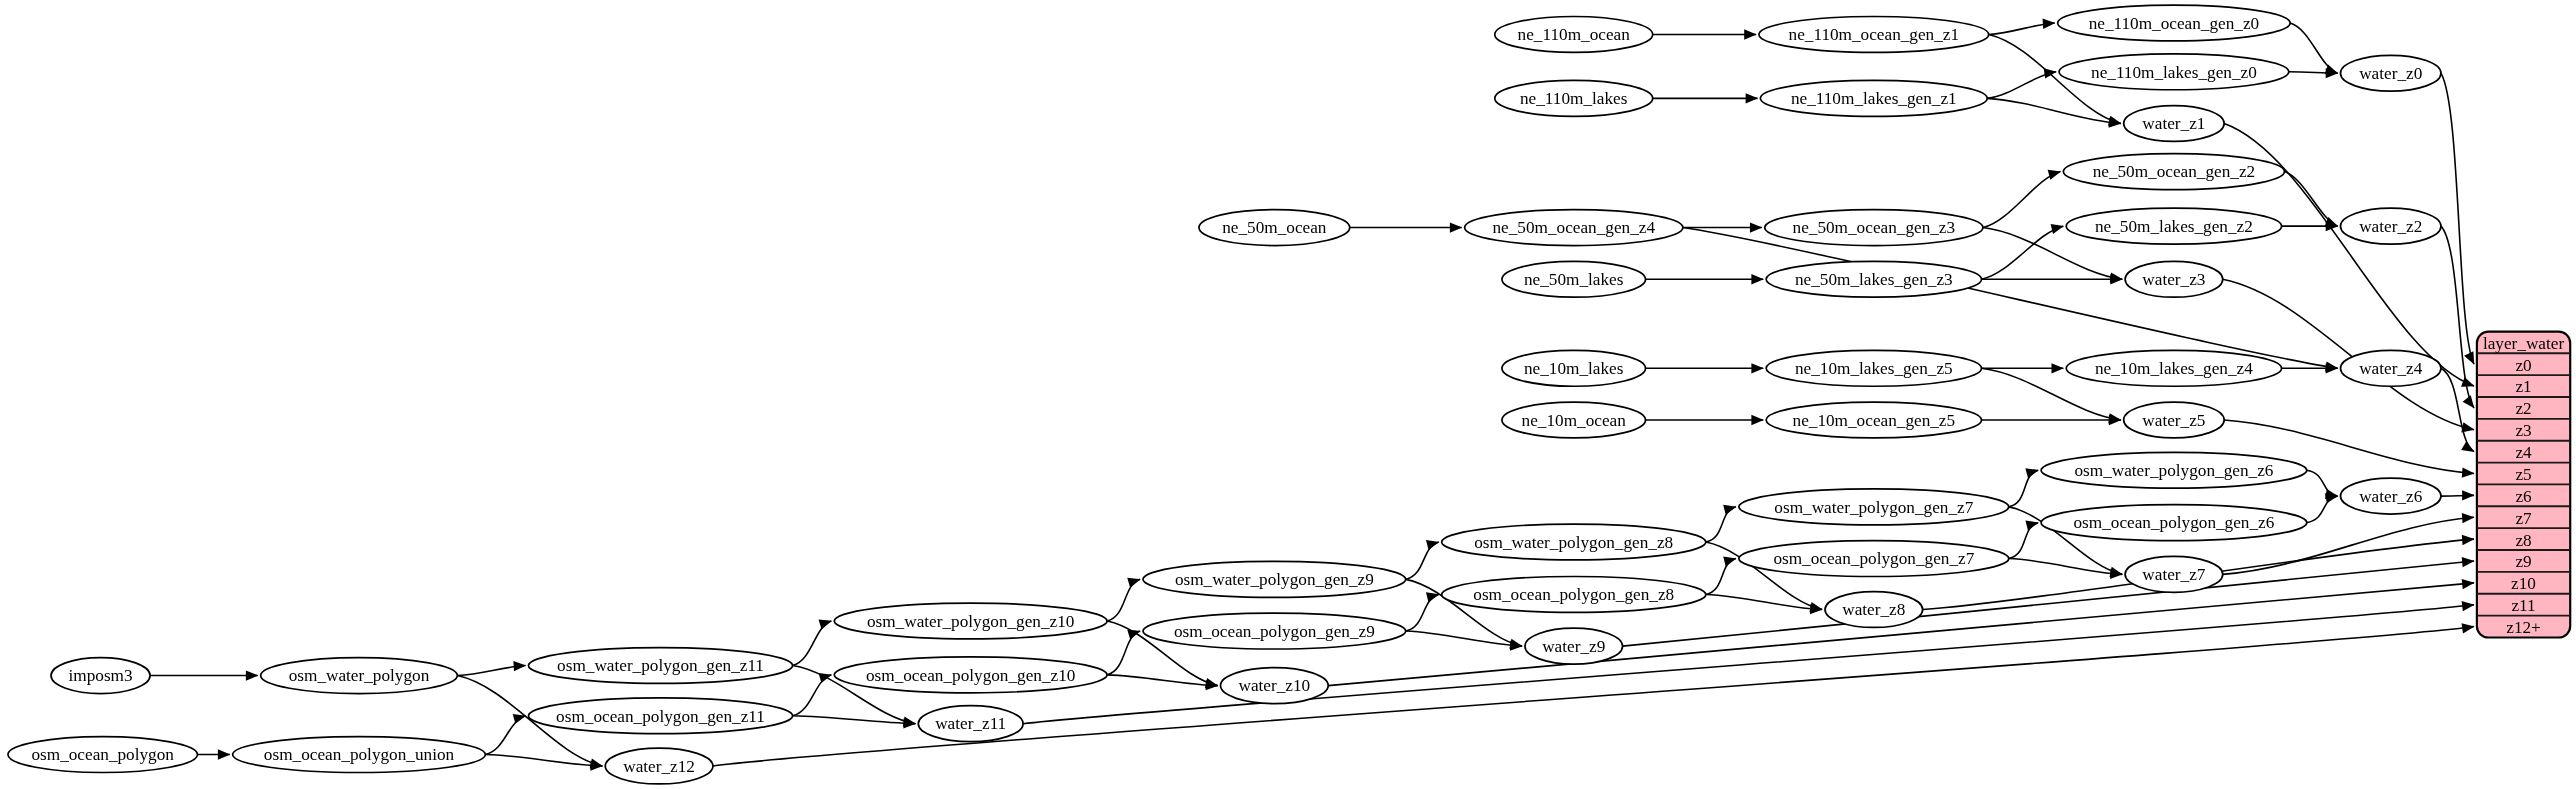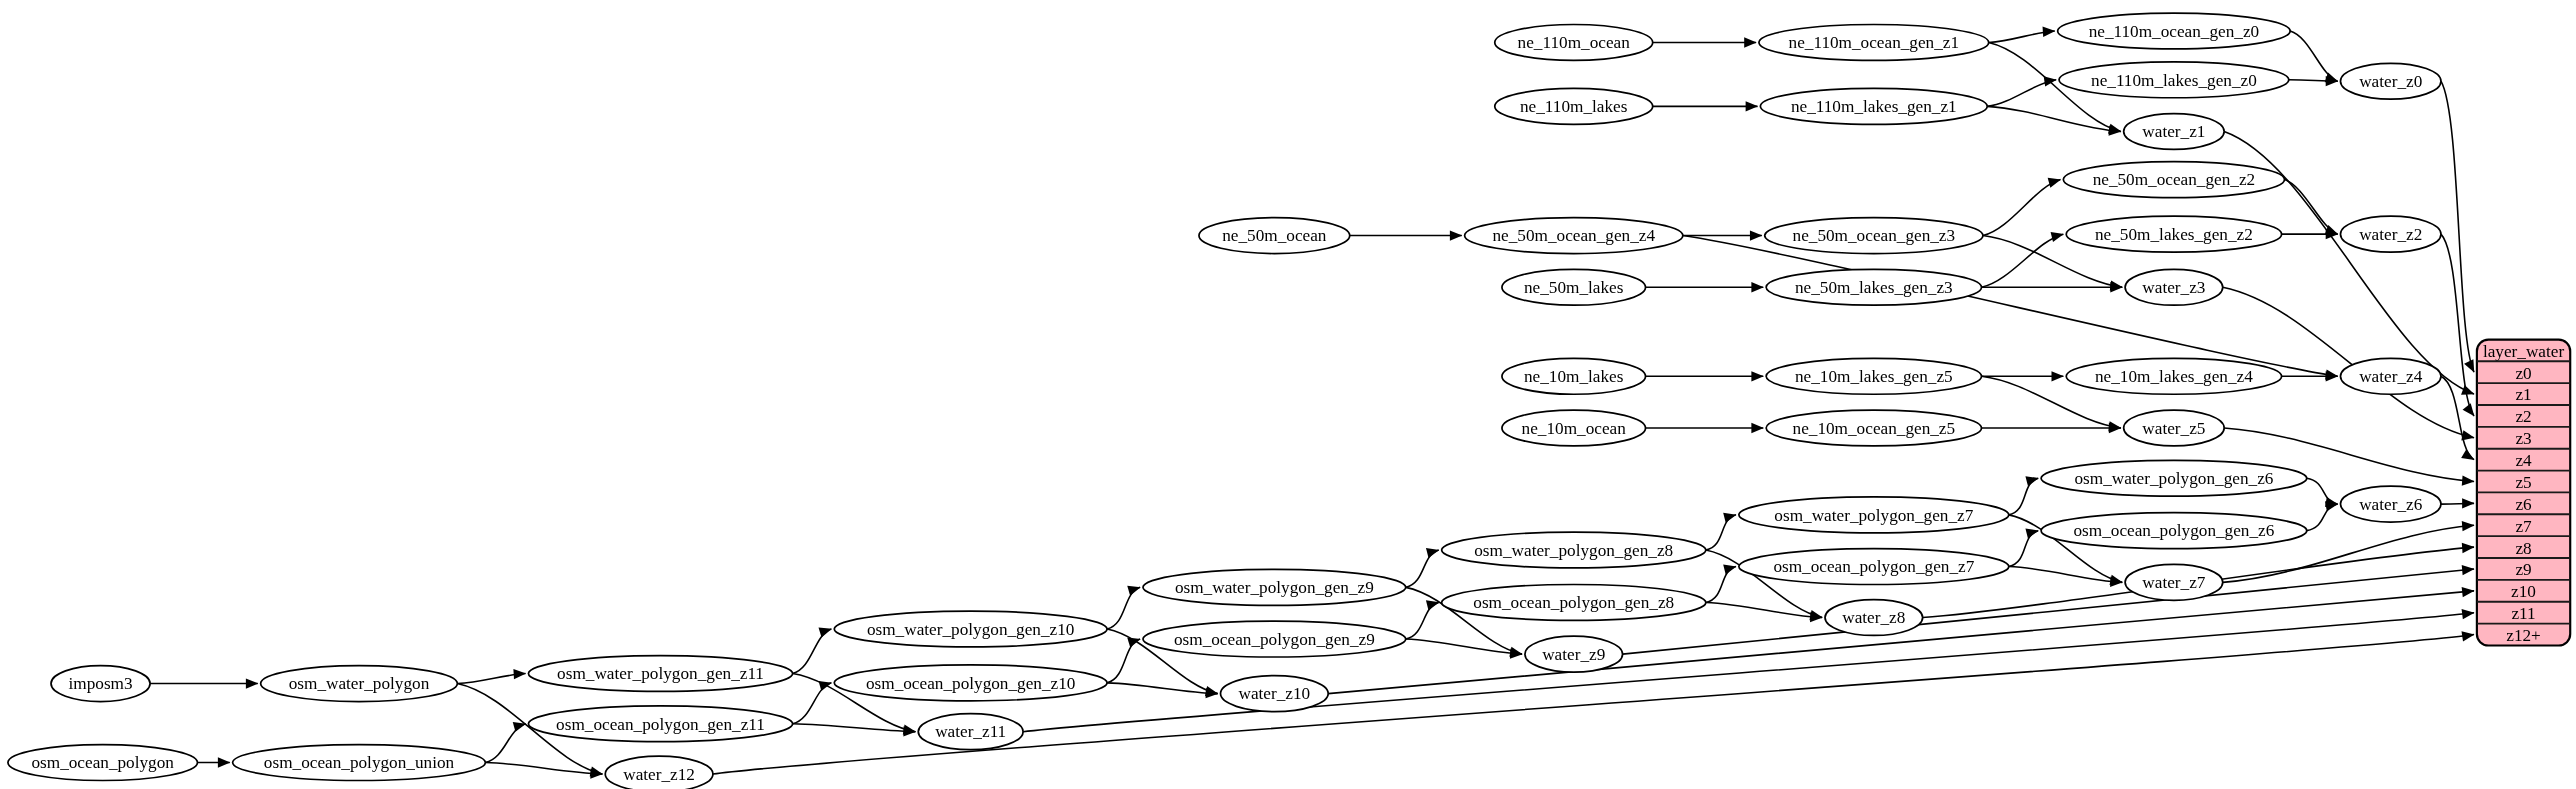--- a/index.html
+++ b/index.html
@@ -10,21 +10,20 @@
   body {
     width: 2576px;
     height: 789px;
     overflow: hidden;
     font-family: "Liberation Serif", serif;
   }
   #diagram-root {
     width: 2576px;
     height: 746px;
     position: relative;
-    margin-top: 8px;
   }
   svg { display: block; }
   .node-ellipse { fill: #ffffff; stroke: #000000; stroke-width: 2.4px; }
   .node-label   { fill: #000000; font-size: 24px; font-family: "Liberation Serif", serif; }
   .edge-path    { fill: none; stroke: #000000; stroke-width: 2.2px; }
   .record-box   { stroke: #000000; stroke-width: 3px; }
   .record-sep   { stroke: #1a1a1a; stroke-width: 2.6px; }
   .record-label { fill: #000000; font-size: 24px; font-family: "Liberation Serif", serif; }
 </style>
 </head>

